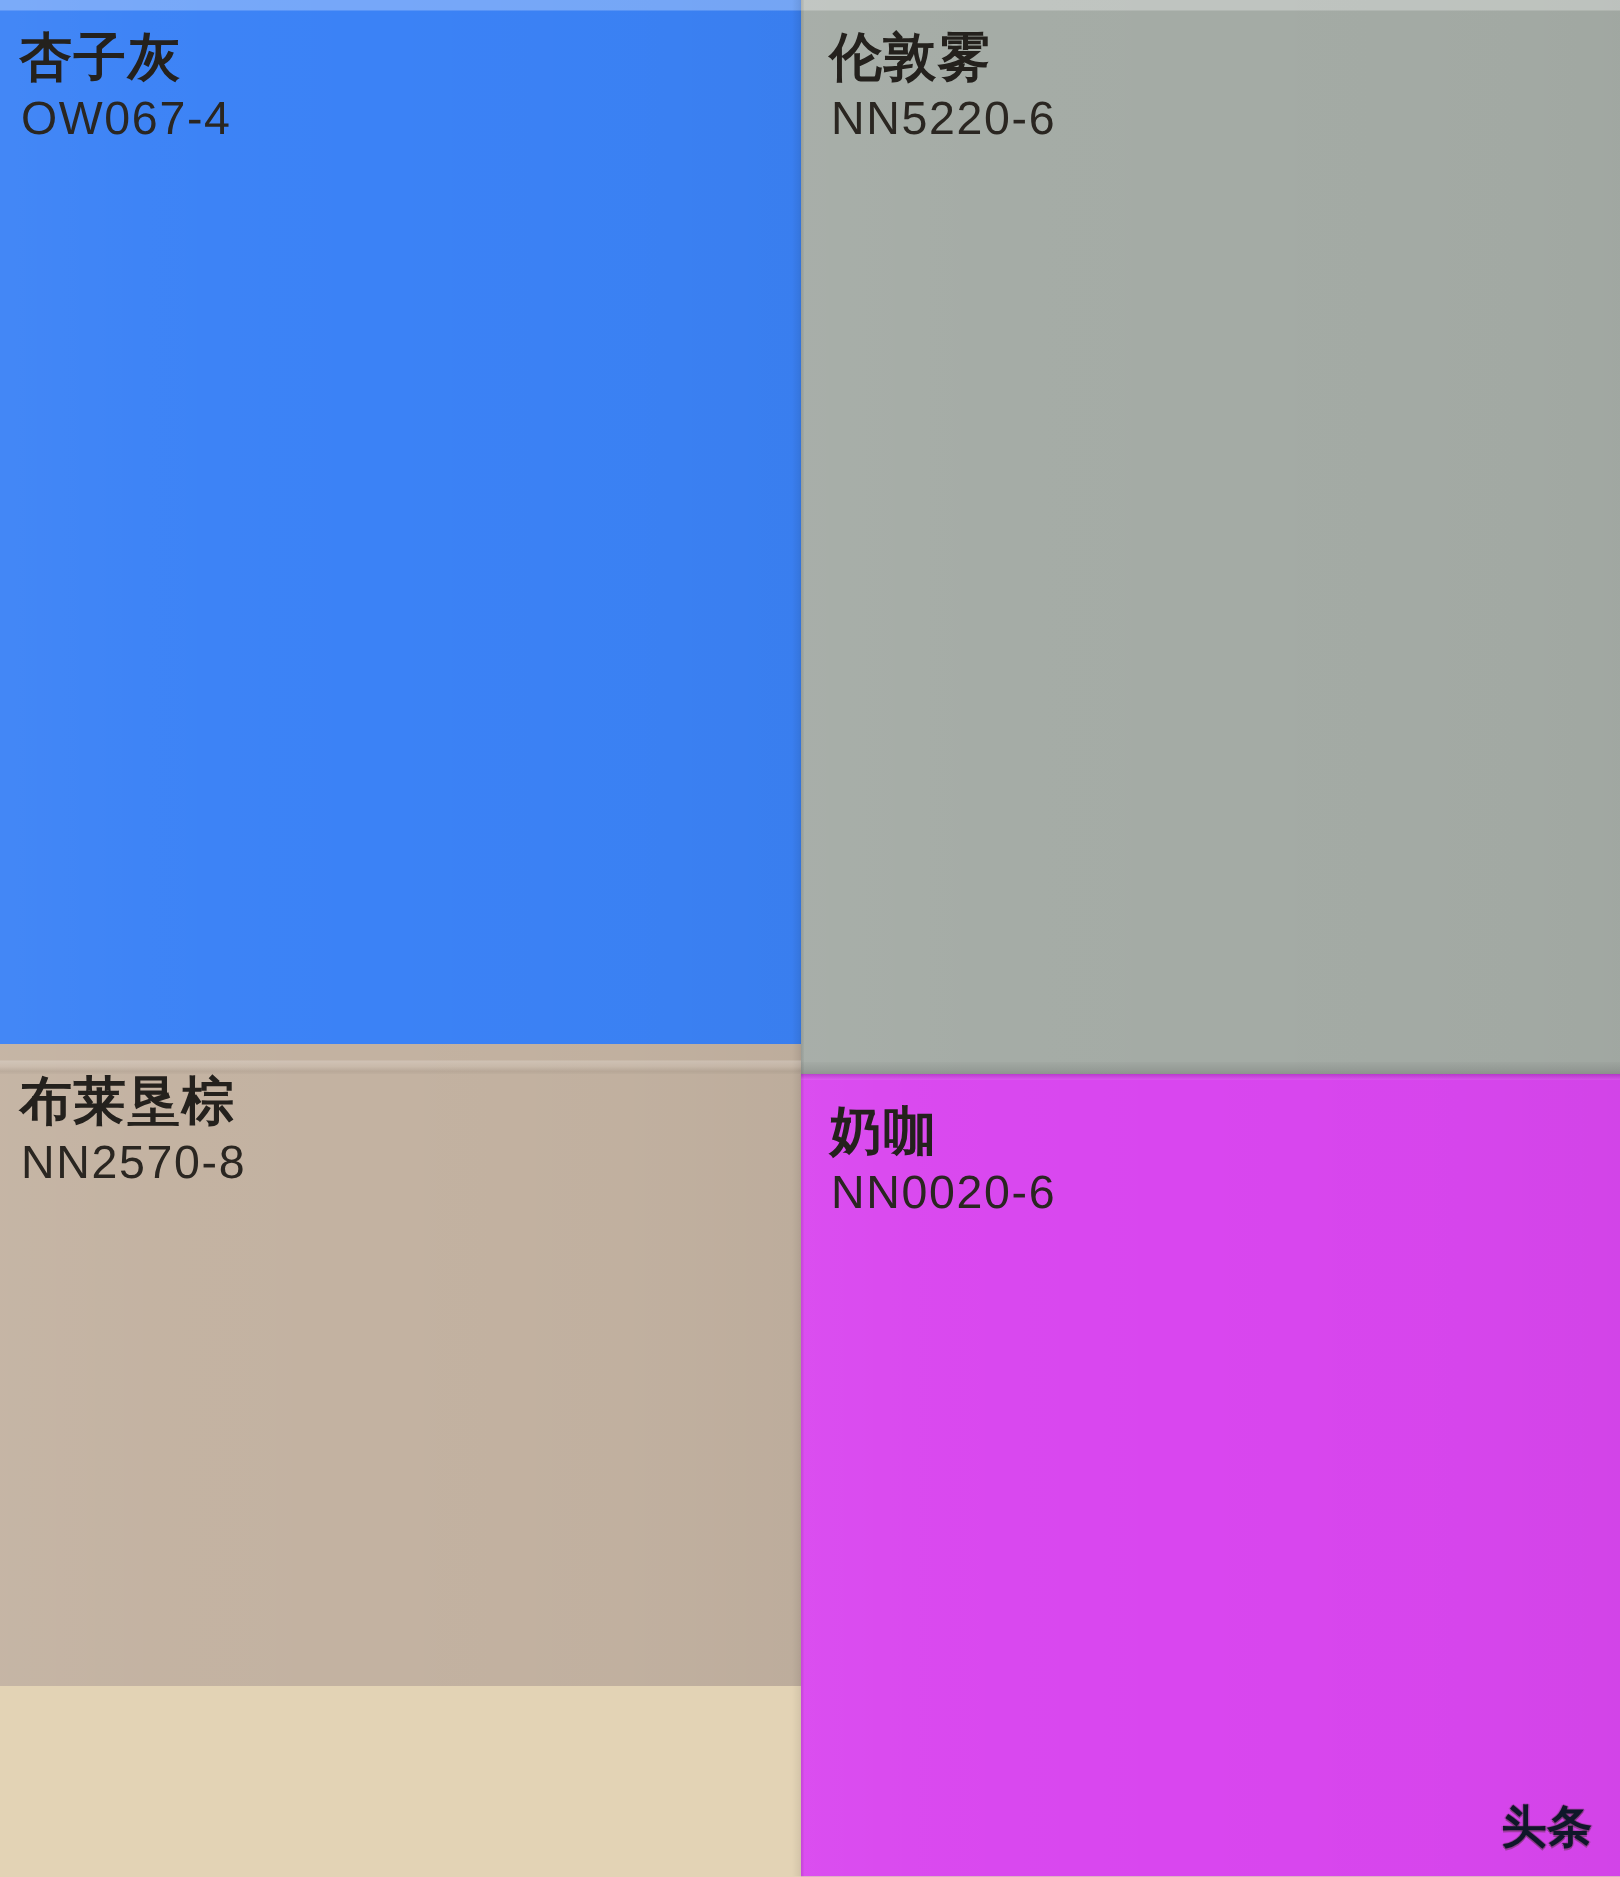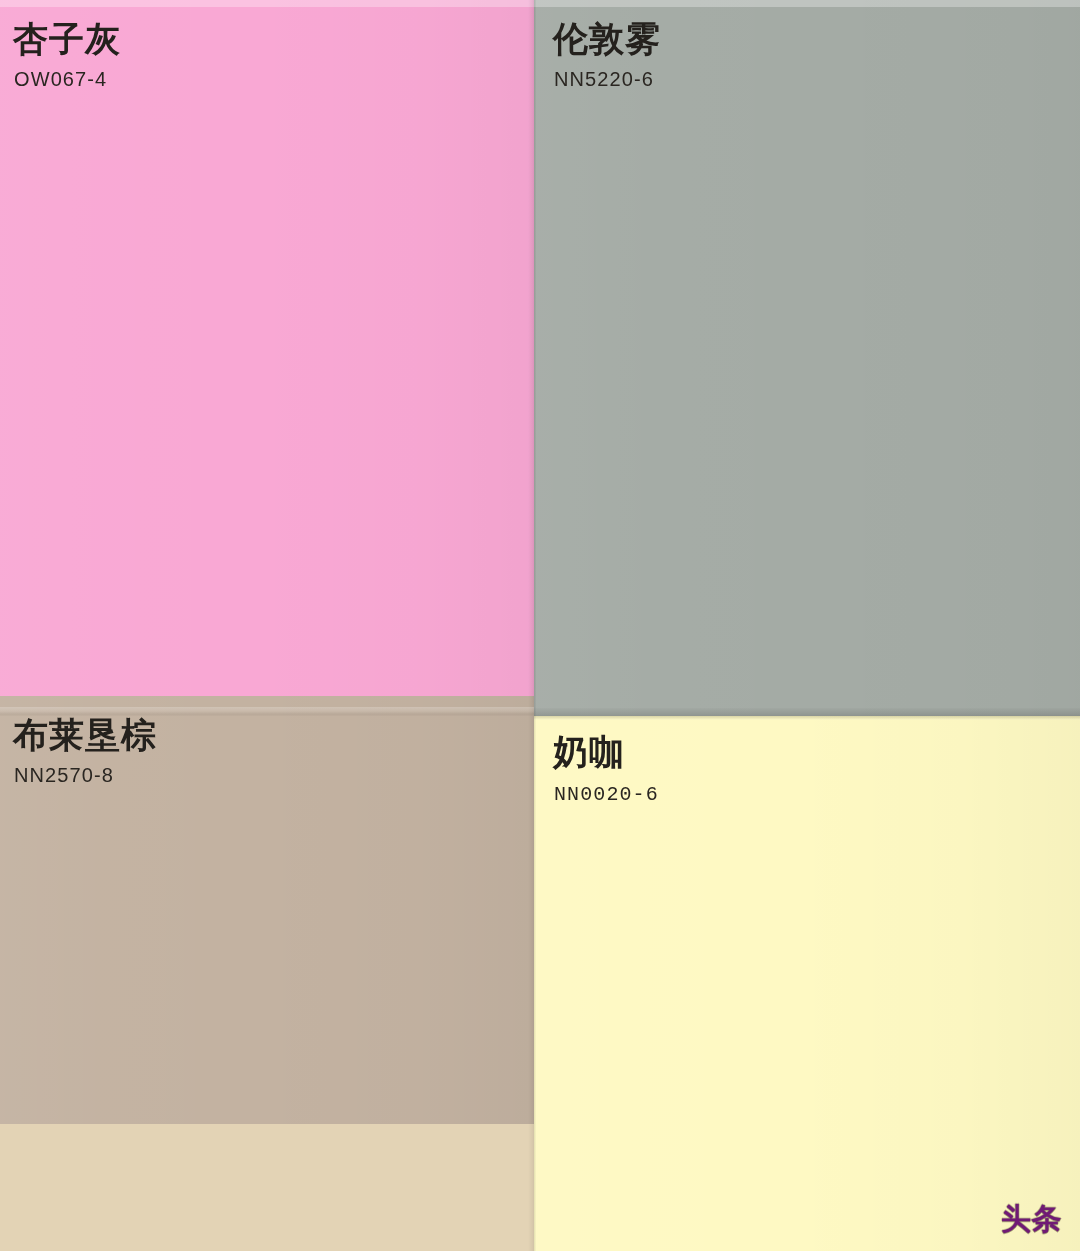--- a/index.html
+++ b/index.html
@@ -68,27 +68,28 @@
     font-size: 35px;
     line-height: 42px;
     font-weight: 700;
     color: #24211d;
     letter-spacing: 1px;
     white-space: nowrap;
     margin: 0;
   }
 
   .swatch-code {
-    font-size: 20px;
+    font-size: 31px;
     line-height: 30px;
     font-weight: 400;
     color: #2a2621;
     letter-spacing: 1.1px;
     white-space: nowrap;
     margin: 4px 0 0 1px;
+    text-align: right;
   }
 
   
   #swatch-apricot-grey {
     left: 0px;   top: 0px;   width: 534px; height: 714px;
   }
   #swatch-london-fog {
     left: 534px; top: 0px;   width: 610px; height: 716px;
   }
   #swatch-bremen-brown {
@@ -142,38 +143,38 @@
     position: absolute;
     right: 18px;
     bottom: 13px;
     z-index: 9;
     display: flex;
     align-items: baseline;
     gap: 5px;
     font-size: 30px;
     line-height: 38px;
     font-weight: 700;
-    color: #701a75;
+    color: #0f172a;
     letter-spacing: 0.5px;
     white-space: nowrap;
     text-shadow:
       0 1px 0 rgba(60,48,30,0.38),
       1px 0 0 rgba(60,48,30,0.20),
       -1px 0 0 rgba(60,48,30,0.20),
       0 -1px 0 rgba(60,48,30,0.22);
   }
   #watermark .wm-brand { font-weight: 700; }
   #watermark .wm-handle { font-weight: 700; }
 </style>
 </head>
 <body>
 
 <div id="palette-board">
 
-  <div class="swatch left" id="swatch-apricot-grey" style="background-color: #f9a8d4; padding-left: 24px;">
+  <div class="swatch left" id="swatch-apricot-grey" style="background-color: #3b82f6; padding-left: 24px;">
     <div class="sheen"></div>
     <div class="top-band"></div>
     <div class="swatch-label">
       <div class="swatch-name">杏子灰</div>
       <div class="swatch-code">OW067-4</div>
     </div>
   </div>
 
   <div class="swatch right" id="swatch-london-fog" style="background-color: rgb(164, 171, 165);">
     <div class="sheen"></div>
@@ -185,21 +186,21 @@
   </div>
 
   <div class="swatch left" id="swatch-bremen-brown" style="background-color: rgb(195, 178, 161);">
     <div class="sheen"></div>
     <div class="swatch-label">
       <div class="swatch-name">布莱垦棕</div>
       <div class="swatch-code">NN2570-8</div>
     </div>
   </div>
 
-  <div class="swatch right" id="swatch-milk-coffee" style="background-color: #fef9c3; font-family: Liberation Mono, monospace;">
+  <div class="swatch right" id="swatch-milk-coffee" style="background-color: #d946ef;">
     <div class="sheen"></div>
     <div class="swatch-label">
       <div class="swatch-name">奶咖</div>
       <div class="swatch-code">NN0020-6</div>
     </div>
   </div>
 
   <div class="seam" id="seam-vertical-top"></div>
   <div class="seam" id="seam-vertical-bottom"></div>
   <div class="seam" id="seam-horizontal-left"></div>

